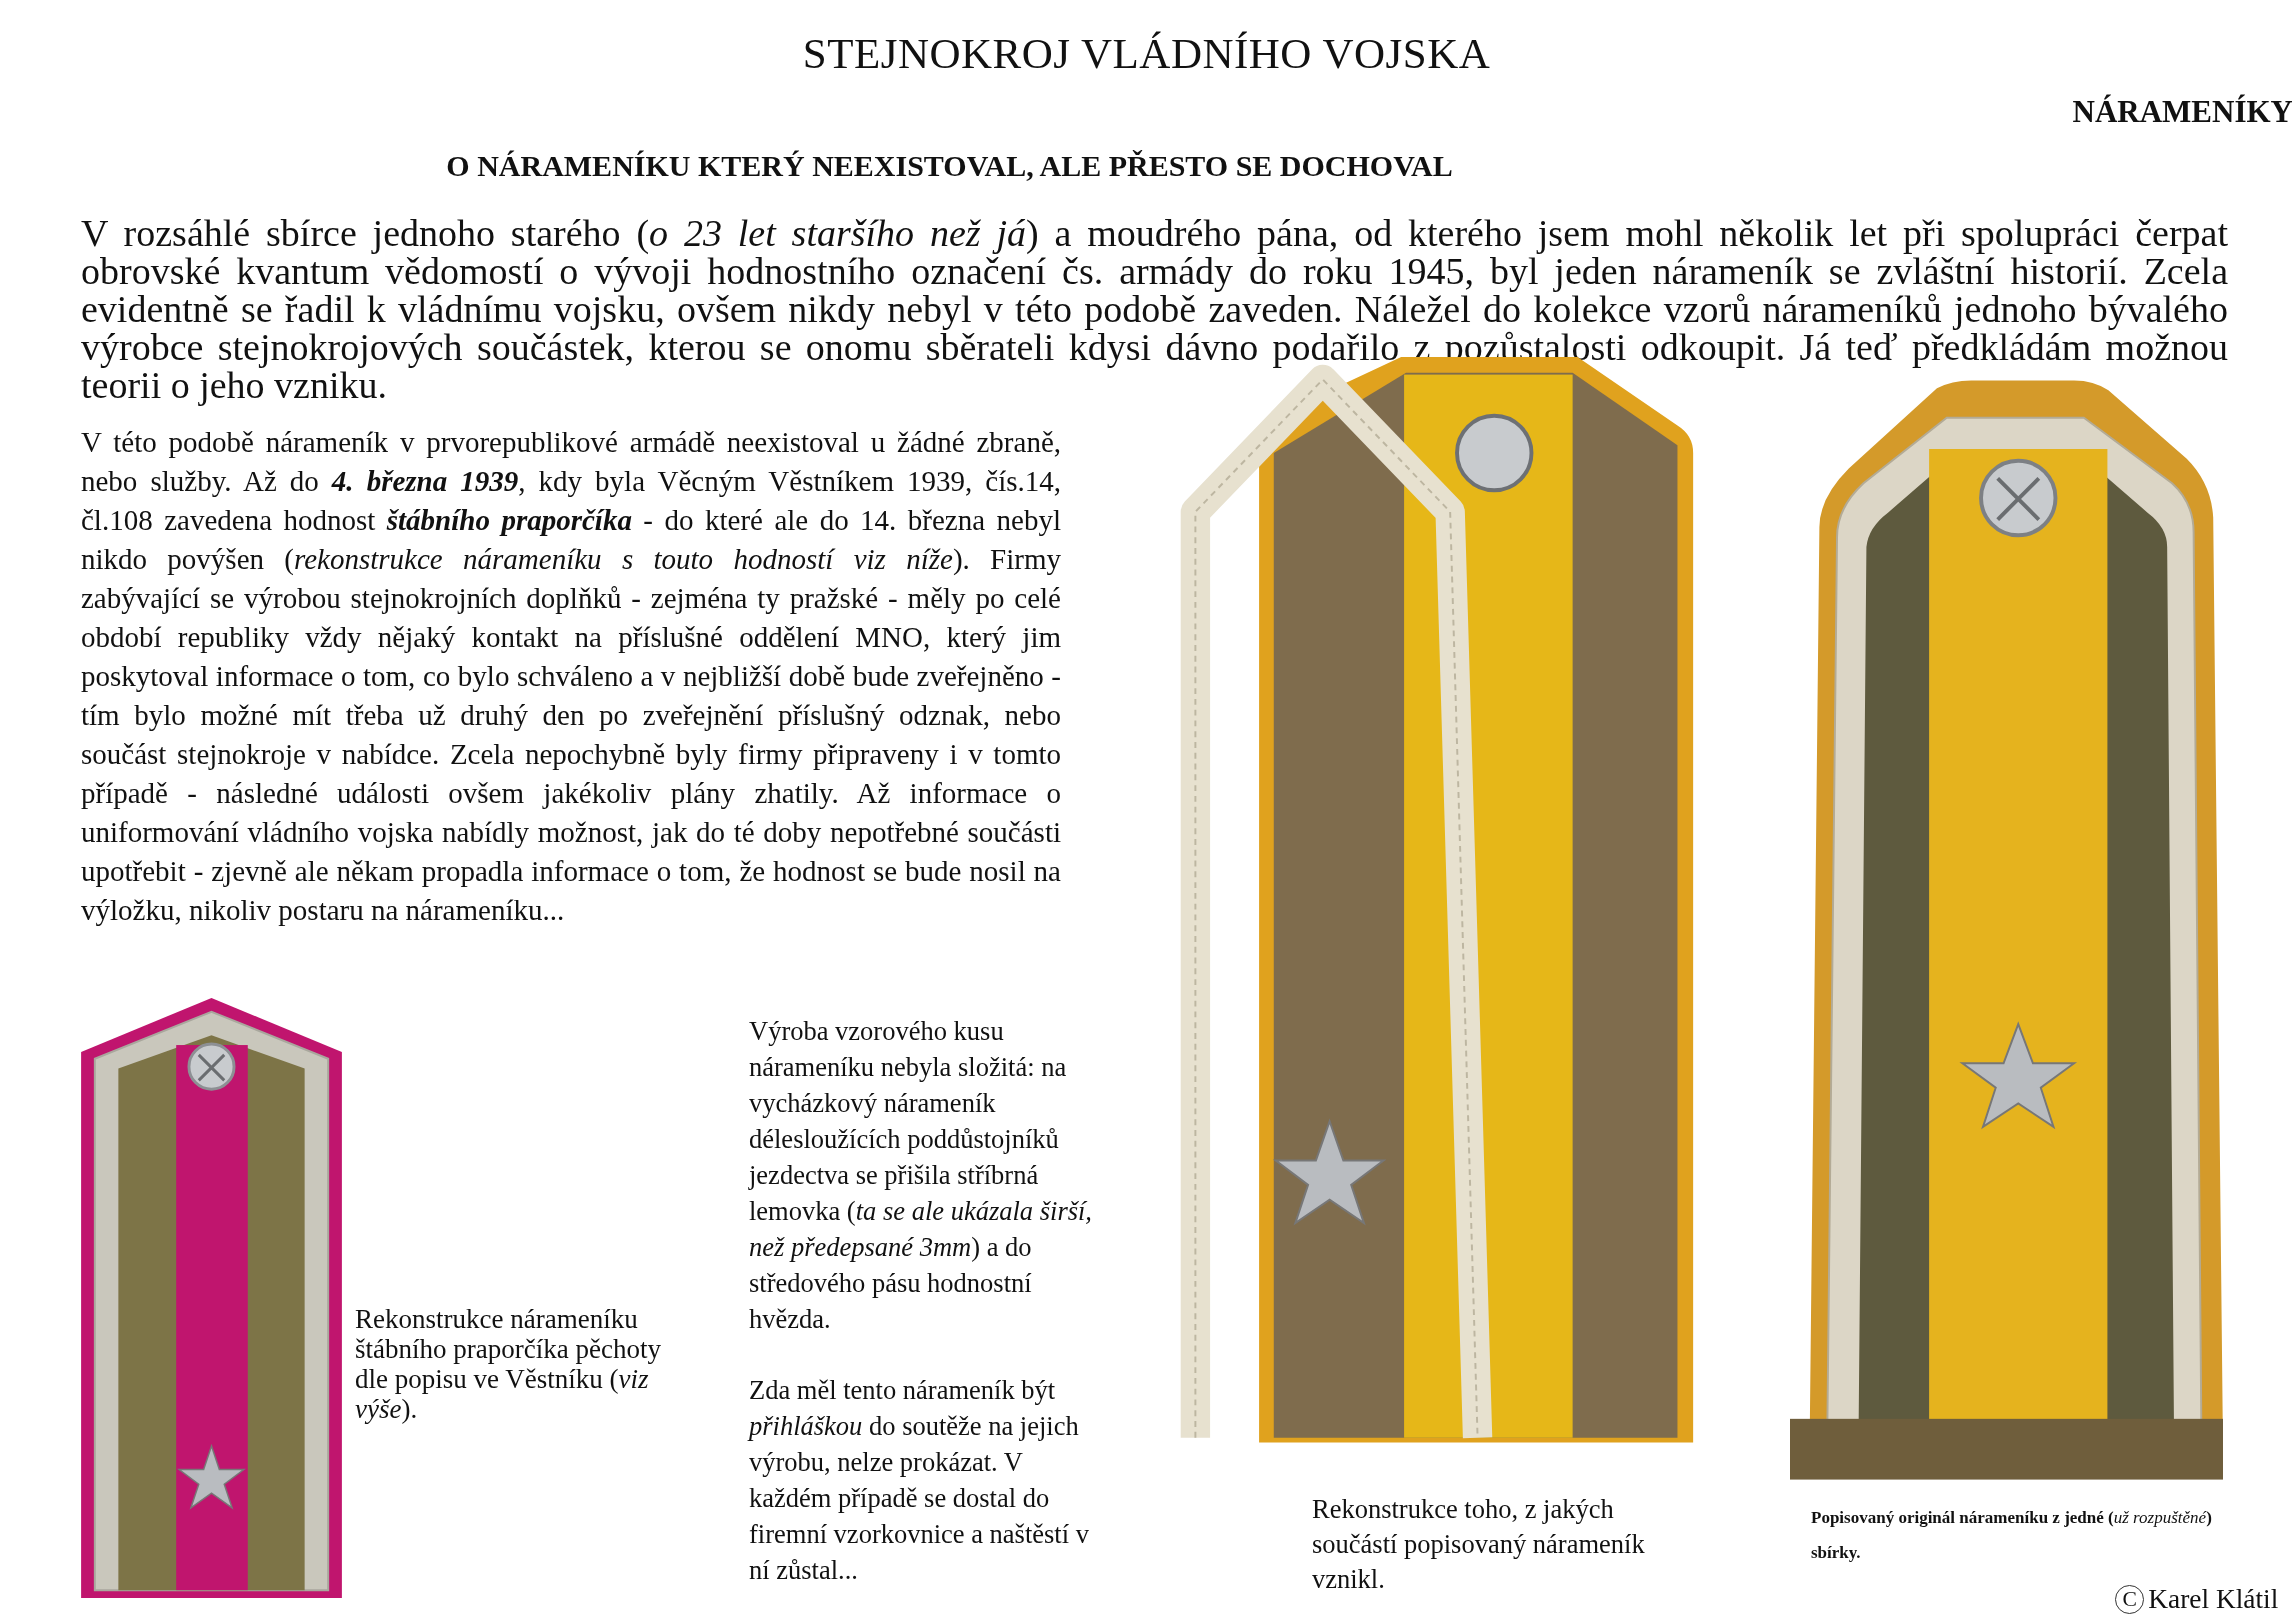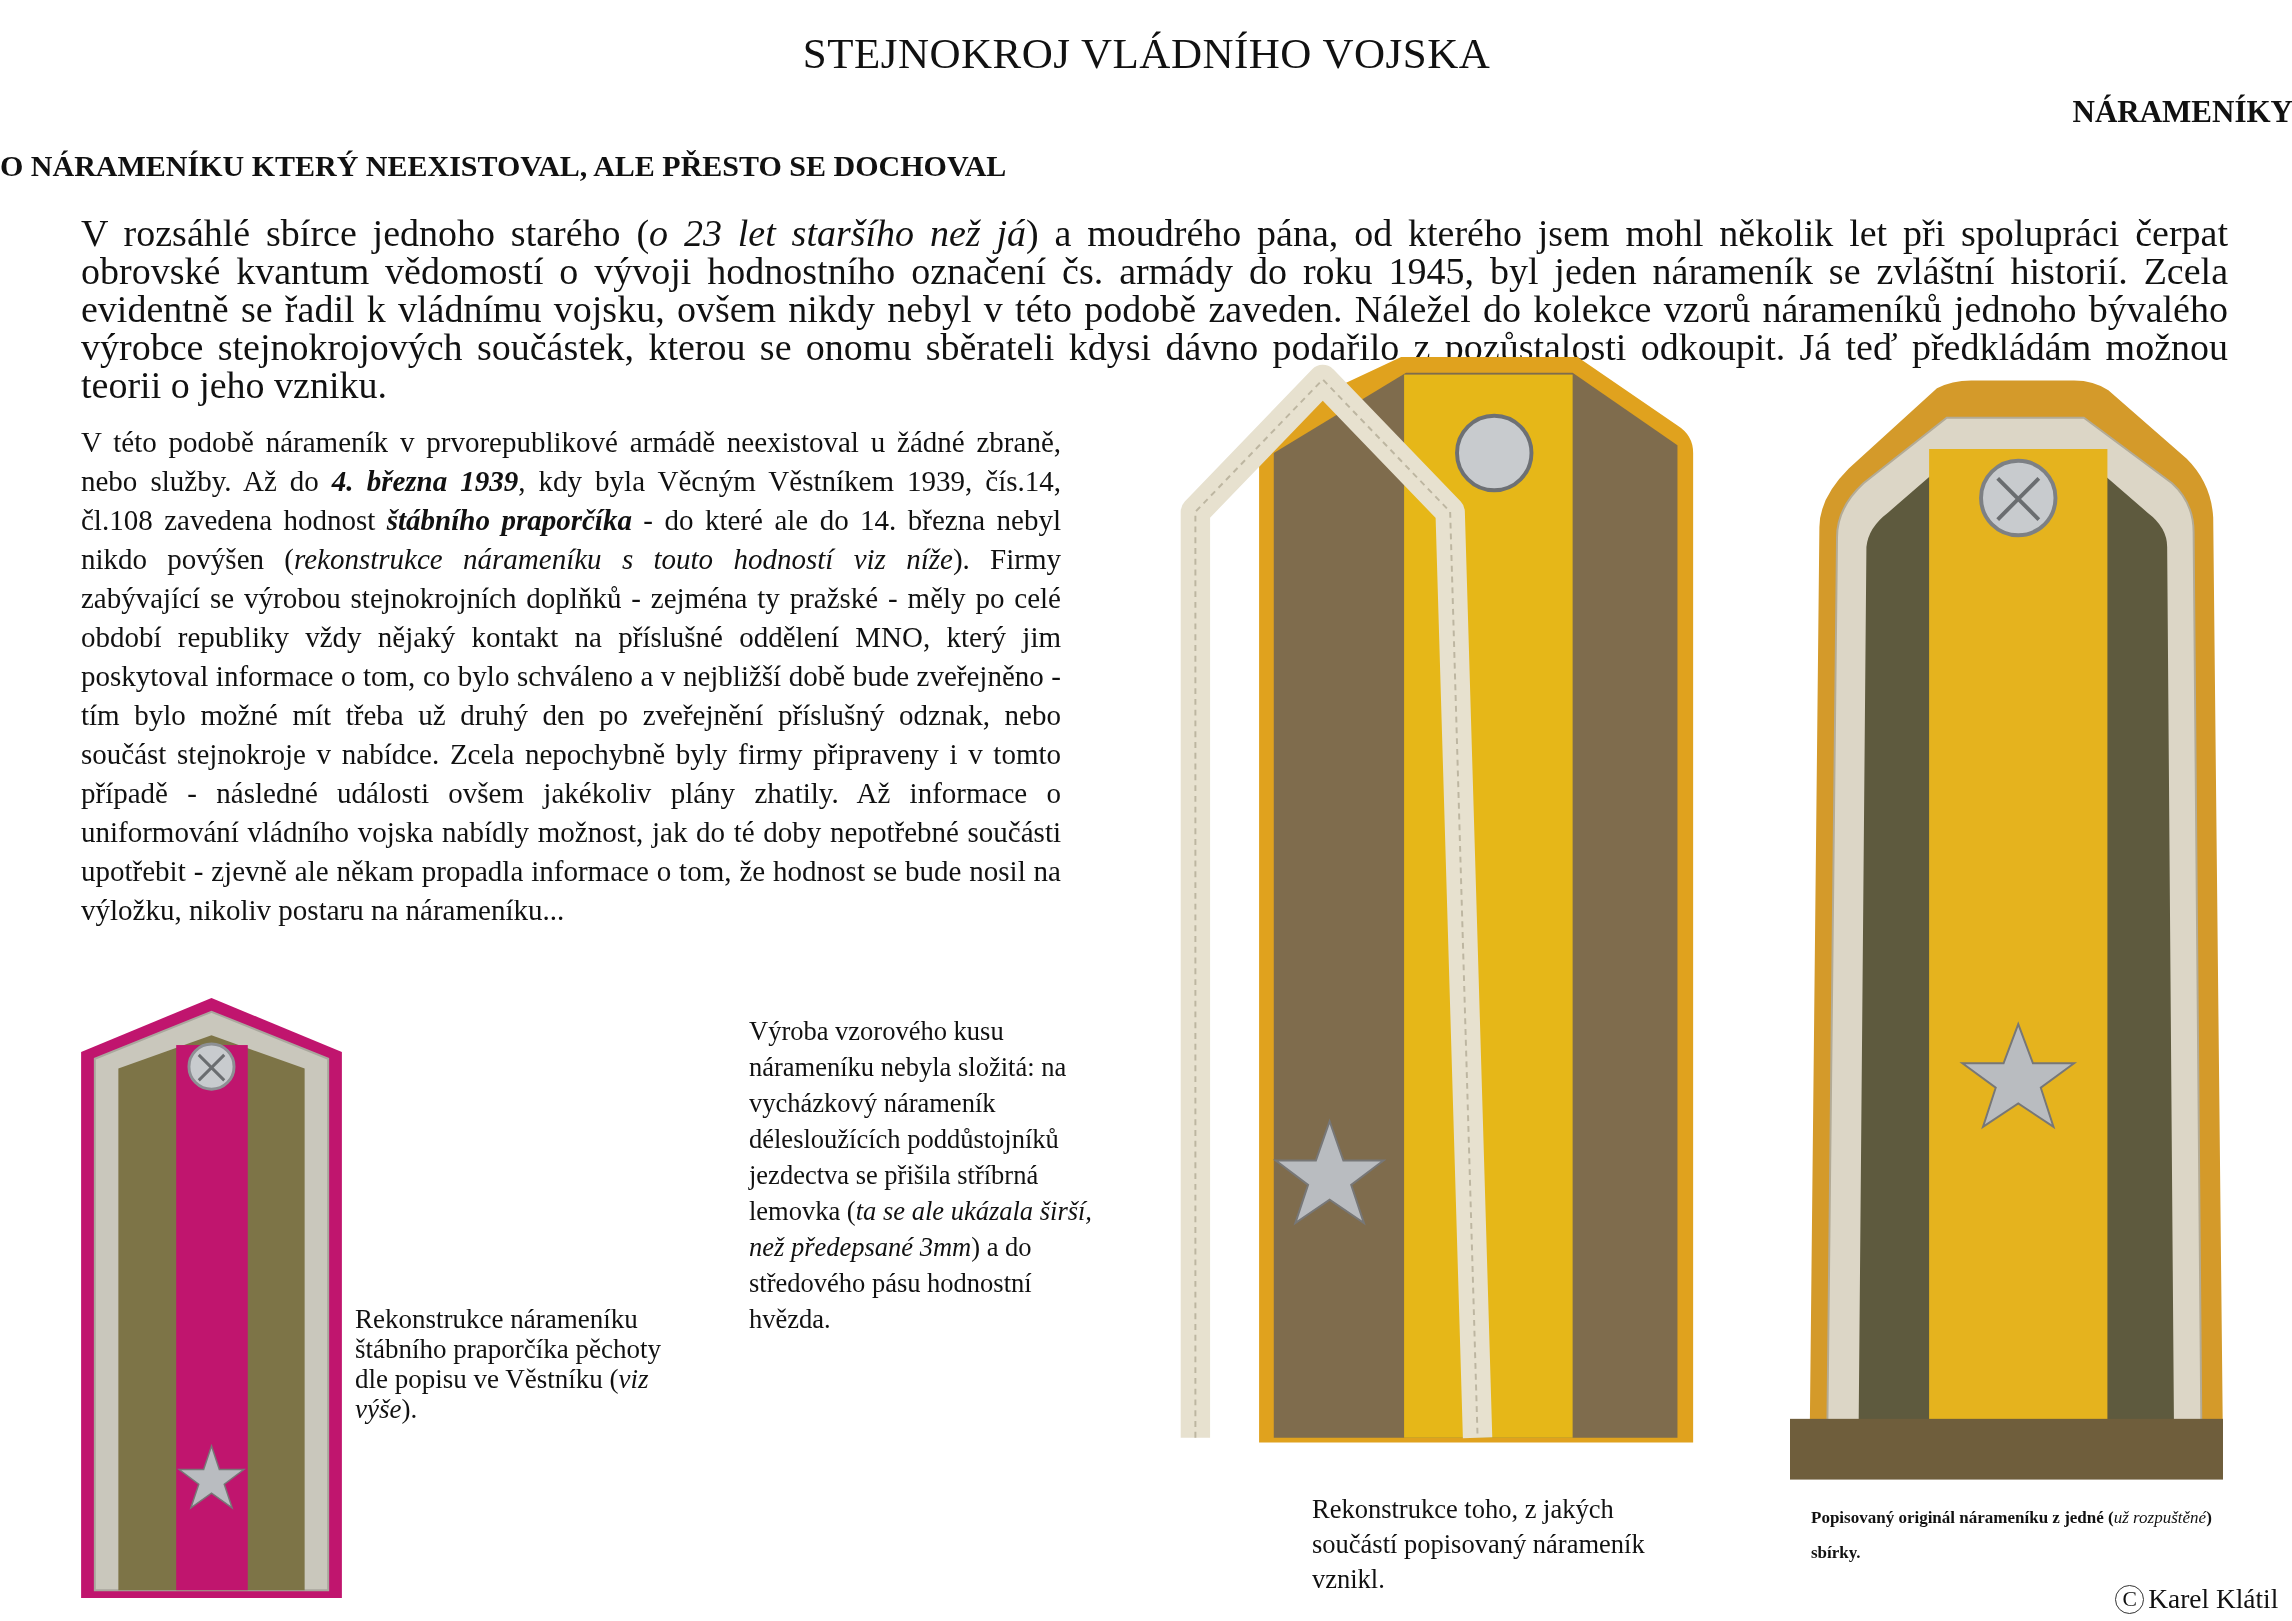--- a/index.html
+++ b/index.html
@@ -1,21 +1,21 @@
 <!DOCTYPE html>
 <html><head>
 <meta charset="utf-8">
 <style>
   html, body { margin:0; padding:0; background:#ffffff; }
   body { width:2293px; height:1621px; position:relative; overflow:hidden;
          font-family:"Liberation Serif", "DejaVu Serif", serif; color:#111; }
   .abs { position:absolute; }
   .title { left:0; width:2293px; top:29px; text-align:center; font-size:43px; letter-spacing:0.5px; }
   .headline { left:0; width:2293px; top:94px; text-align:right; font-size:31px; font-weight:bold; }
-  .subtitle { left:0; width:1899px; top:149px; font-size:30px; font-weight:bold; }
+  .subtitle { left:0; width:1899px; top:149px; text-align:center; font-size:30px; font-weight:bold; }
   .intro { left:81px; width:2147px; top:214px; font-size:38px; line-height:38px; text-align:justify; }
   .leftpara { left:81px; width:980px; top:423px; font-size:29px; line-height:39px; text-align:justify; }
   .cap1 { left:355px; width:333px; top:1304px; font-size:27px; line-height:30px; }
   .midtext { left:737px; width:363px; top:1013px; font-size:26.5px; line-height:36px; }
   .midtext p { margin:0 0 35px 12px; }
   .cap2 { left:1294px; width:372px; top:1492px; font-size:26.5px; line-height:35px;margin-left:18px; }
   .cap3 { left:1811px; width:451px; top:1500px; font-size:17px; line-height:35px; font-weight:bold; }
   .copyright { left:2115px; top:1584px; font-size:27.4px; display:flex; align-items:center; gap:3.9px; }
   .copyright .circ { display:inline-flex; width:27.4px; height:27.4px; border:1.5px solid #333; border-radius:50%;
                      align-items:center; justify-content:center; font-size:21.6px; }
@@ -41,20 +41,21 @@
   <rect x="97" y="48" width="73" height="556" fill="#c0156e"></rect>
   <circle cx="133" cy="70" r="23" fill="#c8cbce" stroke="#8d9094" stroke-width="3"></circle>
   <path d="M120,58 L146,84 M146,58 L120,84" stroke="#6a6d70" stroke-width="3"></path>
   <polygon points="133,457 141,481 166,481 146,496 154,520 133,505 112,520 120,496 100,481 125,481" fill="#b9bcc0" stroke="#777" stroke-width="1.5"></polygon>
 </svg>
 
 <div class="abs cap1"><span>Rekonstrukce nárameníku štábního praporčíka pěchoty dle popisu ve Věstníku (</span><i>viz výše</i><span>).</span></div>
 
 <div class="abs midtext">
   <p><span>Výroba vzorového kusu nárameníku nebyla složitá: na vycházkový nárameník délesloužících poddůstojníků jezdectva se přišila stříbrná lemovka (</span><i>ta se ale ukázala širší, než předepsané 3mm</i><span>) a do středového pásu hodnostní hvězda.</span></p>
+  <p><span>Zda měl tento nárameník být </span><i>přihláškou</i><span> do soutěže na jejich výrobu, nelze prokázat. V každém případě se dostal do firemní vzorkovnice a naštěstí v ní zůstal...</span></p>
 </div>
 
 <svg style="left:1166px; top:355px;" width="534" height="1117" viewBox="0 0 545 1140">
 
   <path d="M95,1110 L95,90 Q95,70 112,62 L240,2 L420,2 L522,72 Q538,82 538,100 L538,1110 Z" fill="#e0a21e"></path>
   <path d="M110,1105 L110,100 L245,18 L415,18 L522,92 L522,1105 Z" fill="#7f6c4d"></path>
   <rect x="243" y="20" width="172" height="1085" fill="#e6b718"></rect>
   <circle cx="335" cy="100" r="38" fill="#c8cbce" stroke="#6d7074" stroke-width="4"></circle>
 
   <path d="M30,1105 L30,160 L160,25 L290,160 L318,1105" fill="none" stroke="#e7e1cf" stroke-width="30" stroke-linejoin="round"></path>

